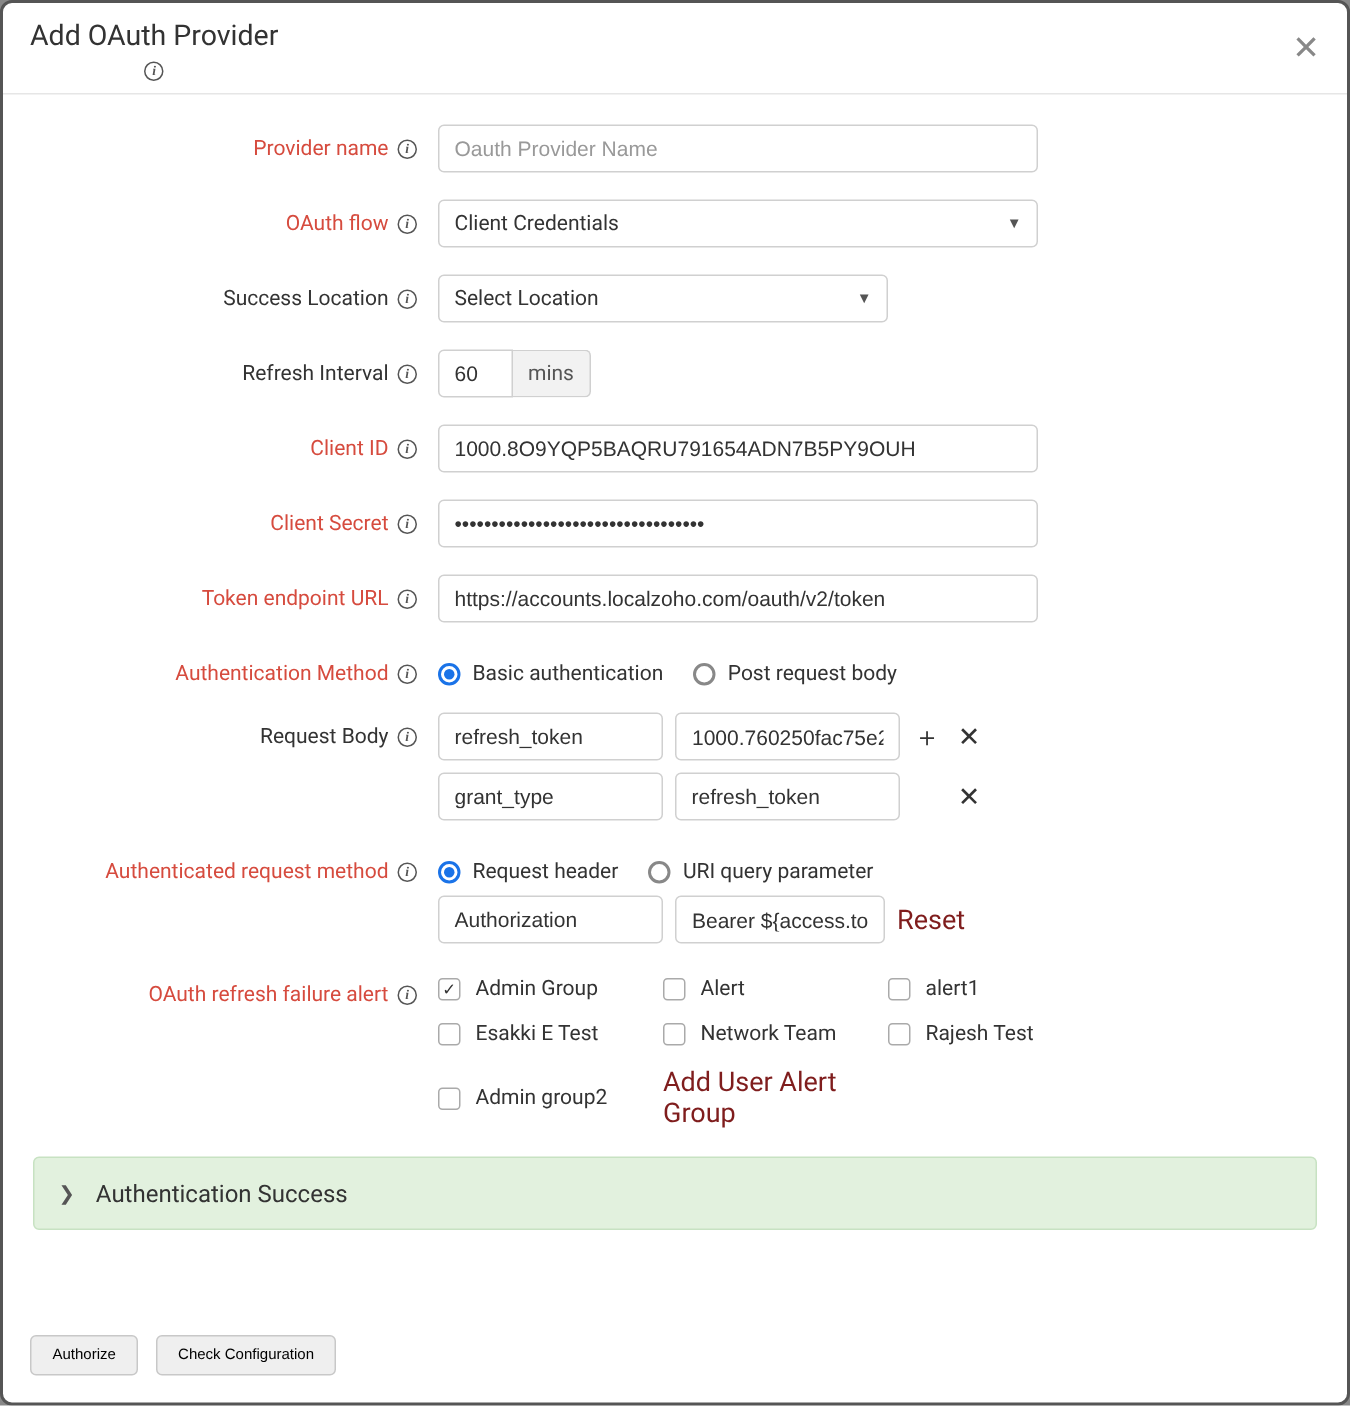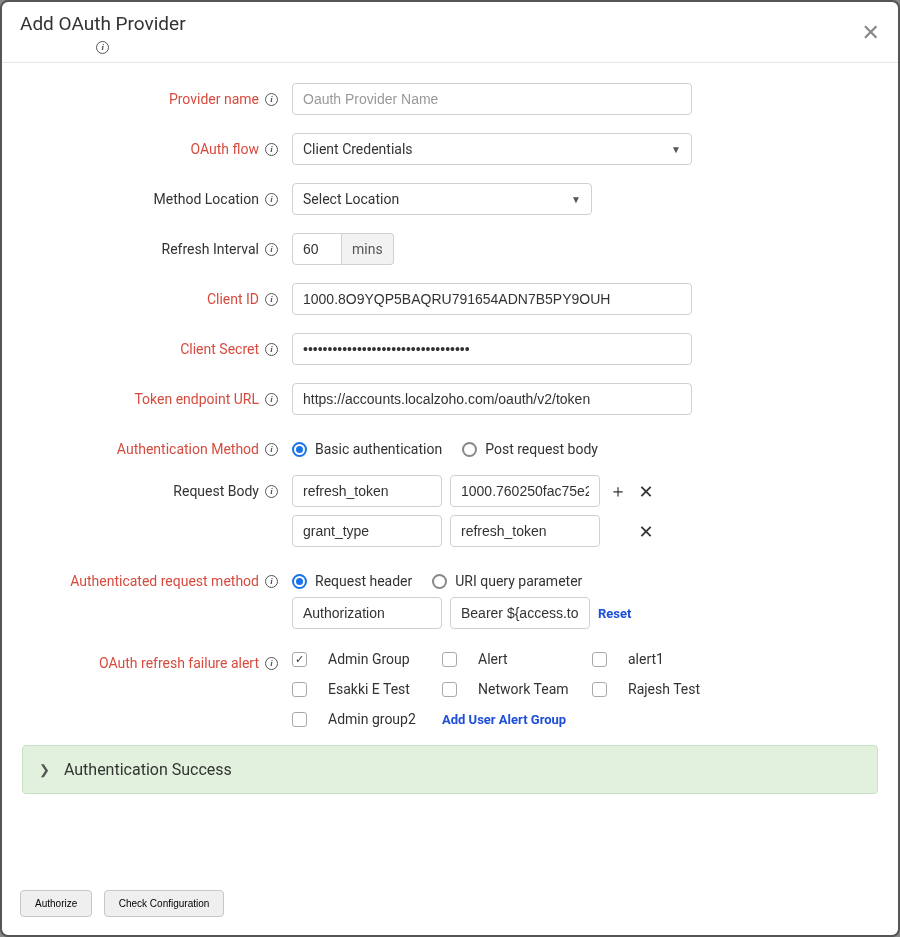--- a/index.html
+++ b/index.html
@@ -132,28 +132,28 @@
   .kv-row { display: flex; align-items: center; gap: 8px; }
   .kv-row input { width: 150px; }
   .icon-btn {
     font-size: 18px;
     color: #333;
     cursor: pointer;
     width: 20px;
     text-align: center;
     font-weight: 400;
   }
-  .link { color: #1d4ed8; cursor: pointer; font-size: 13px; font-weight: bold; }
+  .link { color: #7f1d1d; cursor: pointer; font-size: 18px; }
   .checkbox-grid {
     display: grid;
     grid-template-columns: 150px 150px 150px;
     gap: 14px 0;
     padding-top: 4px;
   }
-  .checkbox-item { display: flex; align-items: center; gap: 21px; cursor: pointer; }
+  .checkbox-item { display: flex; align-items: center; gap: 10px; cursor: pointer; }
   .checkbox {
     width: 15px; height: 15px;
     border: 1px solid #aaa;
     border-radius: 3px;
     display: inline-flex;
     align-items: center;
     justify-content: center;
     background: #fff;
   }
   .checkbox.checked::after {
@@ -238,21 +238,21 @@
       <div class="form-control-wrap">
         <div class="select w400">
           <span>Client Credentials</span>
           <span class="caret">▼</span>
         </div>
       </div>
     </div>
 
     <div class="form-row">
       <div class="form-label">
-        <span>Method Location</span>
+        <span>Success Location</span>
         <span class="info-icon">i</span>
       </div>
       <div class="form-control-wrap">
         <div class="select w300">
           <span>Select Location</span>
           <span class="caret">▼</span>
         </div>
       </div>
     </div>
 

